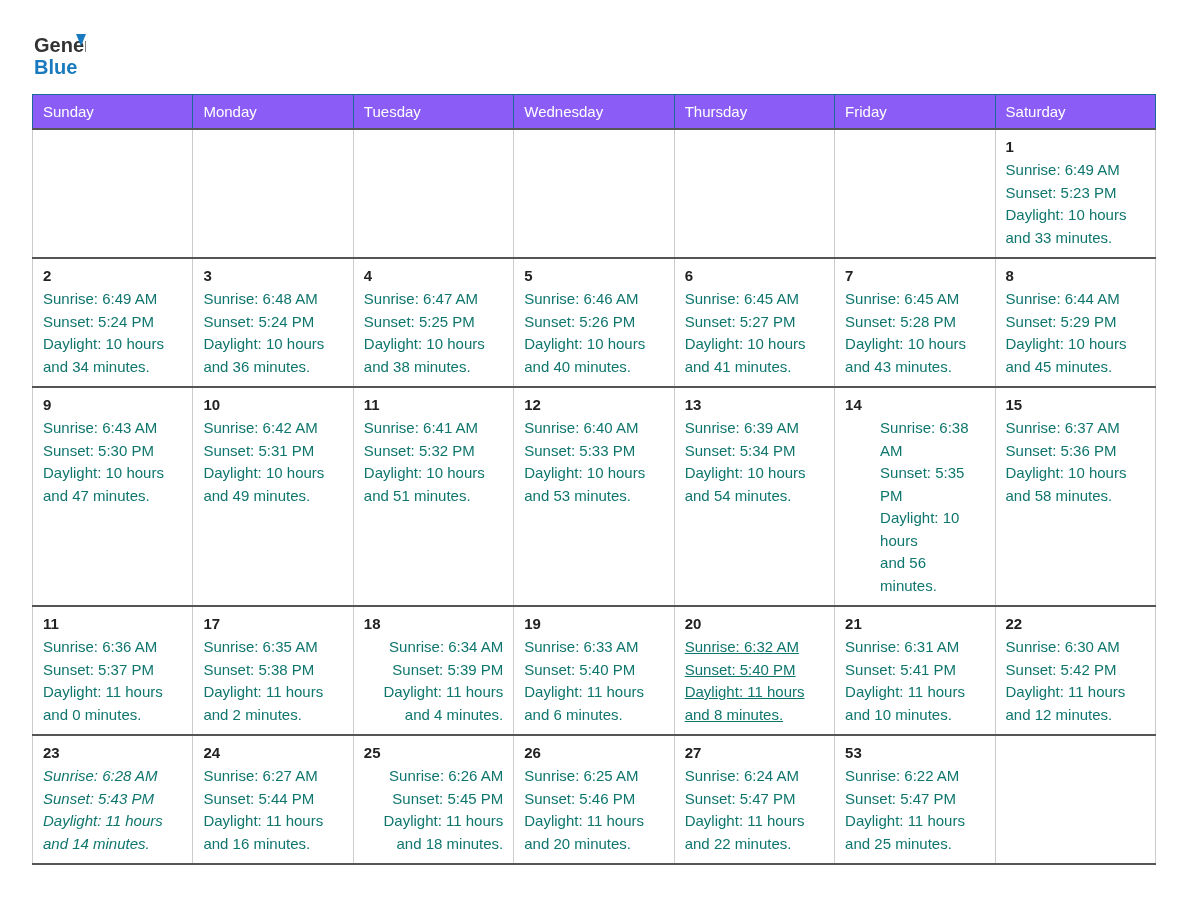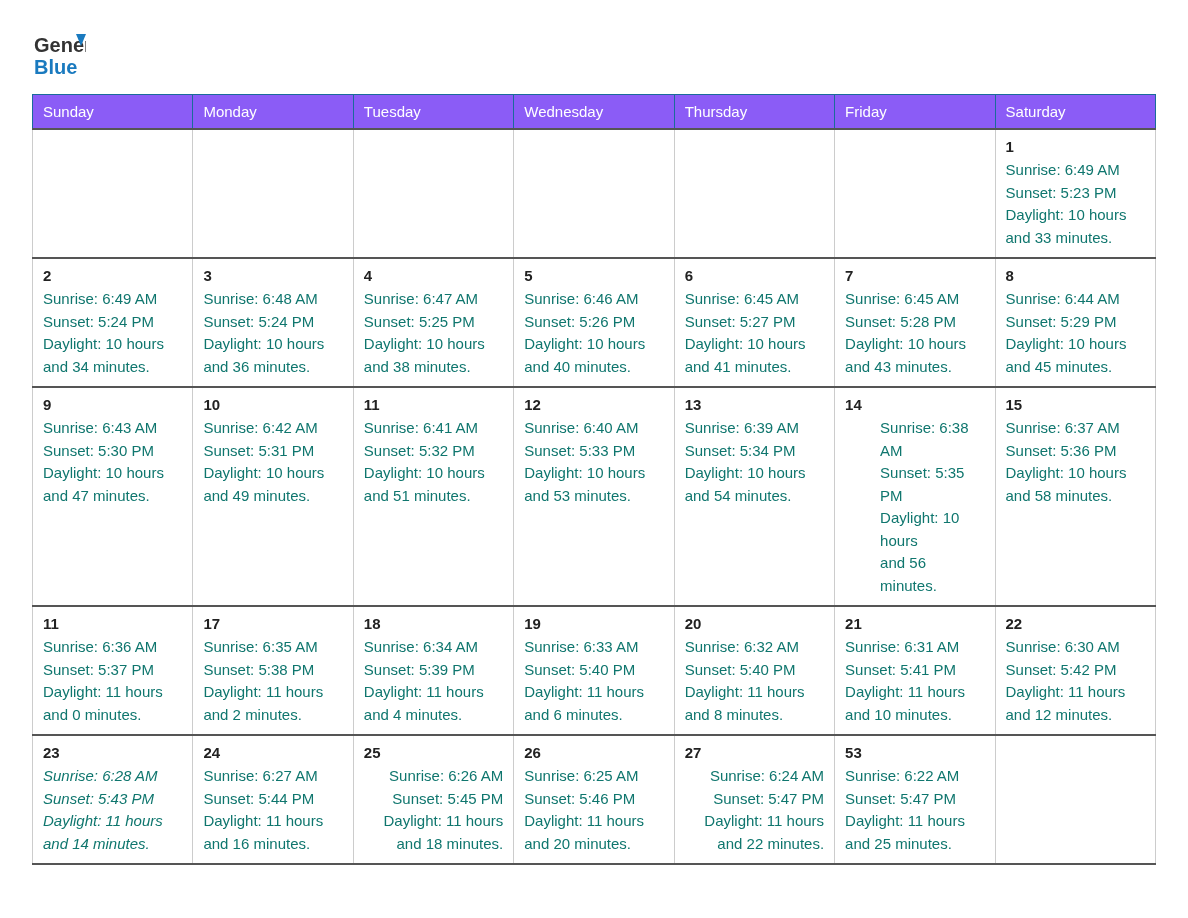--- a/index.html
+++ b/index.html
@@ -238,35 +238,35 @@
         </td>
         <td>
           <div class="day-number">17</div>
           <div class="day-info" style="white-space: pre-line;">Sunrise: 6:35 AM
 Sunset: 5:38 PM
 Daylight: 11 hours
 and 2 minutes.</div>
         </td>
         <td>
           <div class="day-number">18</div>
-          <div class="day-info" style="white-space: pre-line;">Sunrise: 6:34 AM
+          <div class="day-info" style="white-space: pre-line; text-align: right;">Sunrise: 6:34 AM
 Sunset: 5:39 PM
 Daylight: 11 hours
 and 4 minutes.</div>
         </td>
         <td>
           <div class="day-number">19</div>
           <div class="day-info" style="white-space: pre-line;">Sunrise: 6:33 AM
 Sunset: 5:40 PM
 Daylight: 11 hours
 and 6 minutes.</div>
         </td>
         <td>
           <div class="day-number">20</div>
-          <div class="day-info" style="white-space: pre-line;">Sunrise: 6:32 AM
+          <div class="day-info" style="white-space: pre-line; text-decoration: underline;">Sunrise: 6:32 AM
 Sunset: 5:40 PM
 Daylight: 11 hours
 and 8 minutes.</div>
         </td>
         <td>
           <div class="day-number">21</div>
           <div class="day-info" style="white-space: pre-line;">Sunrise: 6:31 AM
 Sunset: 5:41 PM
 Daylight: 11 hours
 and 10 minutes.</div>
@@ -303,21 +303,21 @@
         </td>
         <td>
           <div class="day-number">26</div>
           <div class="day-info" style="white-space: pre-line;">Sunrise: 6:25 AM
 Sunset: 5:46 PM
 Daylight: 11 hours
 and 20 minutes.</div>
         </td>
         <td>
           <div class="day-number">27</div>
-          <div class="day-info" style="white-space: pre-line; text-align: right;">Sunrise: 6:24 AM
+          <div class="day-info" style="white-space: pre-line;">Sunrise: 6:24 AM
 Sunset: 5:47 PM
 Daylight: 11 hours
 and 22 minutes.</div>
         </td>
         <td>
           <div class="day-number">53</div>
           <div class="day-info" style="white-space: pre-line;">Sunrise: 6:22 AM
 Sunset: 5:47 PM
 Daylight: 11 hours
 and 25 minutes.</div>

